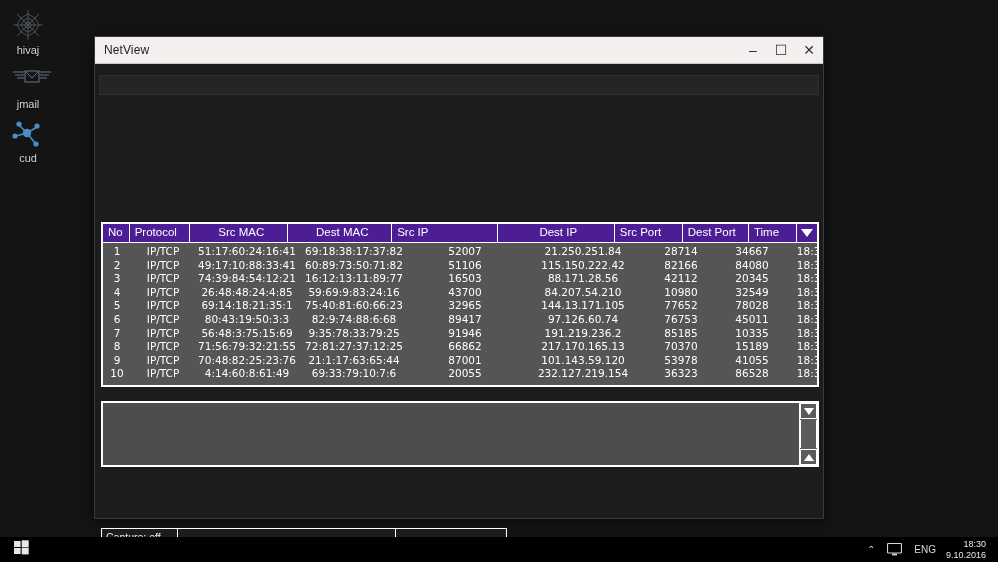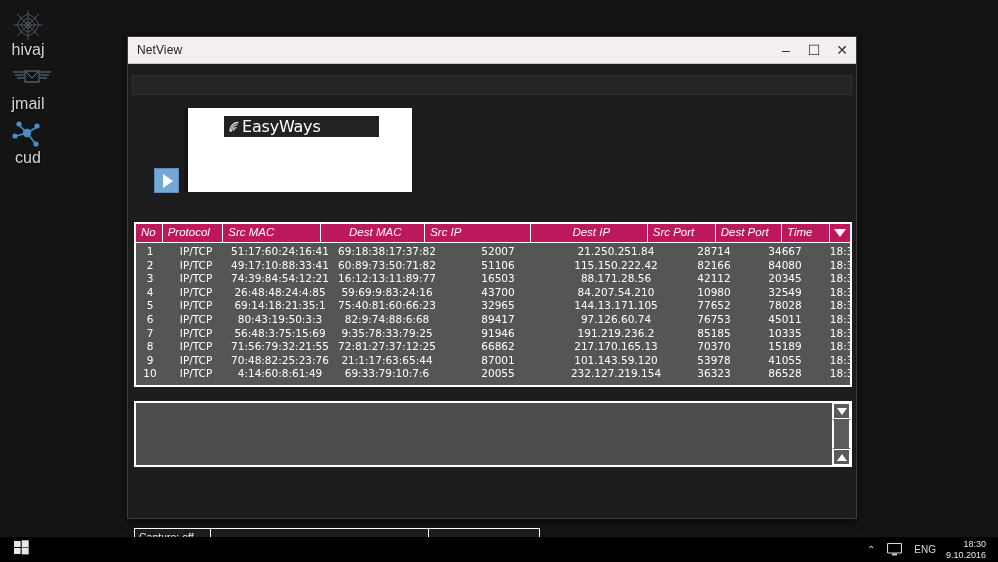--- a/index.html
+++ b/index.html
@@ -22,21 +22,21 @@
     width: 998px;
     height: 537px;
     background: #141414;
   }
 
   .desk-icon {
     position: absolute;
     width: 56px;
     text-align: center;
     color: #cfd6dd;
-    font-size: 16px;
+    font-size: 11px;
     line-height: 12px;
     text-shadow: 0 1px 2px #000;
   }
   .desk-icon .glyph {
     display: block;
     height: 34px;
     margin: 0 auto 2px auto;
   }
   .desk-icon .cap { display: block; }
 
@@ -44,21 +44,20 @@
   #netview-window {
     position: absolute;
     left: 94px;
     top: 36px;
     width: 730px;
     height: 483px;
     background: #1c1c1c;
     border: 1px solid #3a3a3a;
     box-sizing: border-box;
     box-shadow: 0 2px 10px rgba(0,0,0,.7);
-    margin-left: 33px;
   }
   #titlebar {
     height: 27px;
     background: #f2efee;
     border-bottom: 1px solid #cbc7c5;
     display: flex;
     align-items: center;
     box-sizing: border-box;
   }
   #titlebar .t-text {
@@ -168,24 +167,23 @@
     height: 165px;
     background: #555555;
     border: 2px solid #ffffff;
     box-sizing: border-box;
     display: flex;
     flex-direction: column;
   }
   #grid-header {
     display: flex;
     height: 18px;
-    background: #be185d;
+    background: #4c1d95;
     border-bottom: 1px solid #ffffff;
     flex: none;
-    font-style: italic;
   }
   #grid-header .hc {
     color: #ffffff;
     font-size: 11.5px;
     line-height: 17px;
     padding-left: 5px;
     border-right: 1px solid #ffffff;
     box-sizing: border-box;
     white-space: nowrap;
     overflow: hidden;
@@ -228,21 +226,21 @@
     text-align: center;
     box-sizing: border-box;
     white-space: nowrap;
     overflow: hidden;
     font-family: "DejaVu Sans", sans-serif;
   }
 
   
   .col-no       { width: 28px; }
   .col-proto    { width: 64px; }
-  .col-srcmac   { width: 104px; }
+  .col-srcmac   { width: 104px; text-align: center; }
   .col-dstmac   { width: 110px; text-align: center; }
   .col-srcip    { width: 112px; }
   .col-dstip    { width: 124px; text-align: center; }
   .col-srcport  { width: 72px; }
   .col-dstport  { width: 70px; }
   .col-time     { width: 50px; }
 
   
   .vscroll {
     width: 18px;
@@ -440,42 +438,20 @@
       <span class="t-text">NetView</span>
       <span class="win-btn">–</span>
       <span class="win-btn">☐</span>
       <span class="win-btn close">✕</span>
     </div>
 
     <div id="client">
 
       <div id="menubar"></div>
 
-      <div id="banner-row">
-
-        <div id="play-button">
-          <span class="tri"></span>
-        </div>
-
-        <div id="logo-frame">
-          <div id="logo-plate">
-            <span class="wifi">
-              <svg width="13" height="13" viewBox="0 0 13 13">
-                <g fill="none" stroke="#d9d9d9" stroke-width="1.3">
-                  <path d="M2 10.5 A 8 8 0 0 1 10.5 2.5"></path>
-                  <path d="M3.6 10.6 A 5.6 5.6 0 0 1 9.6 4.9"></path>
-                  <path d="M5.4 10.7 A 3.2 3.2 0 0 1 8.6 7.6"></path>
-                </g>
-                <circle cx="2.6" cy="10.7" r="1.2" fill="#d9d9d9"></circle>
-              </svg>
-            </span>
-            <span class="brand">EasyWays</span>
-          </div>
-        </div>
-      </div>
 
       <div id="packet-panel">
 
         <div id="grid-header">
           <div class="hc col-no">No</div>
           <div class="hc col-proto">Protocol</div>
           <div class="hc col-srcmac">Src MAC</div>
           <div class="hc col-dstmac">Dest MAC</div>
           <div class="hc col-srcip">Src IP</div>
           <div class="hc col-dstip">Dest IP</div>

